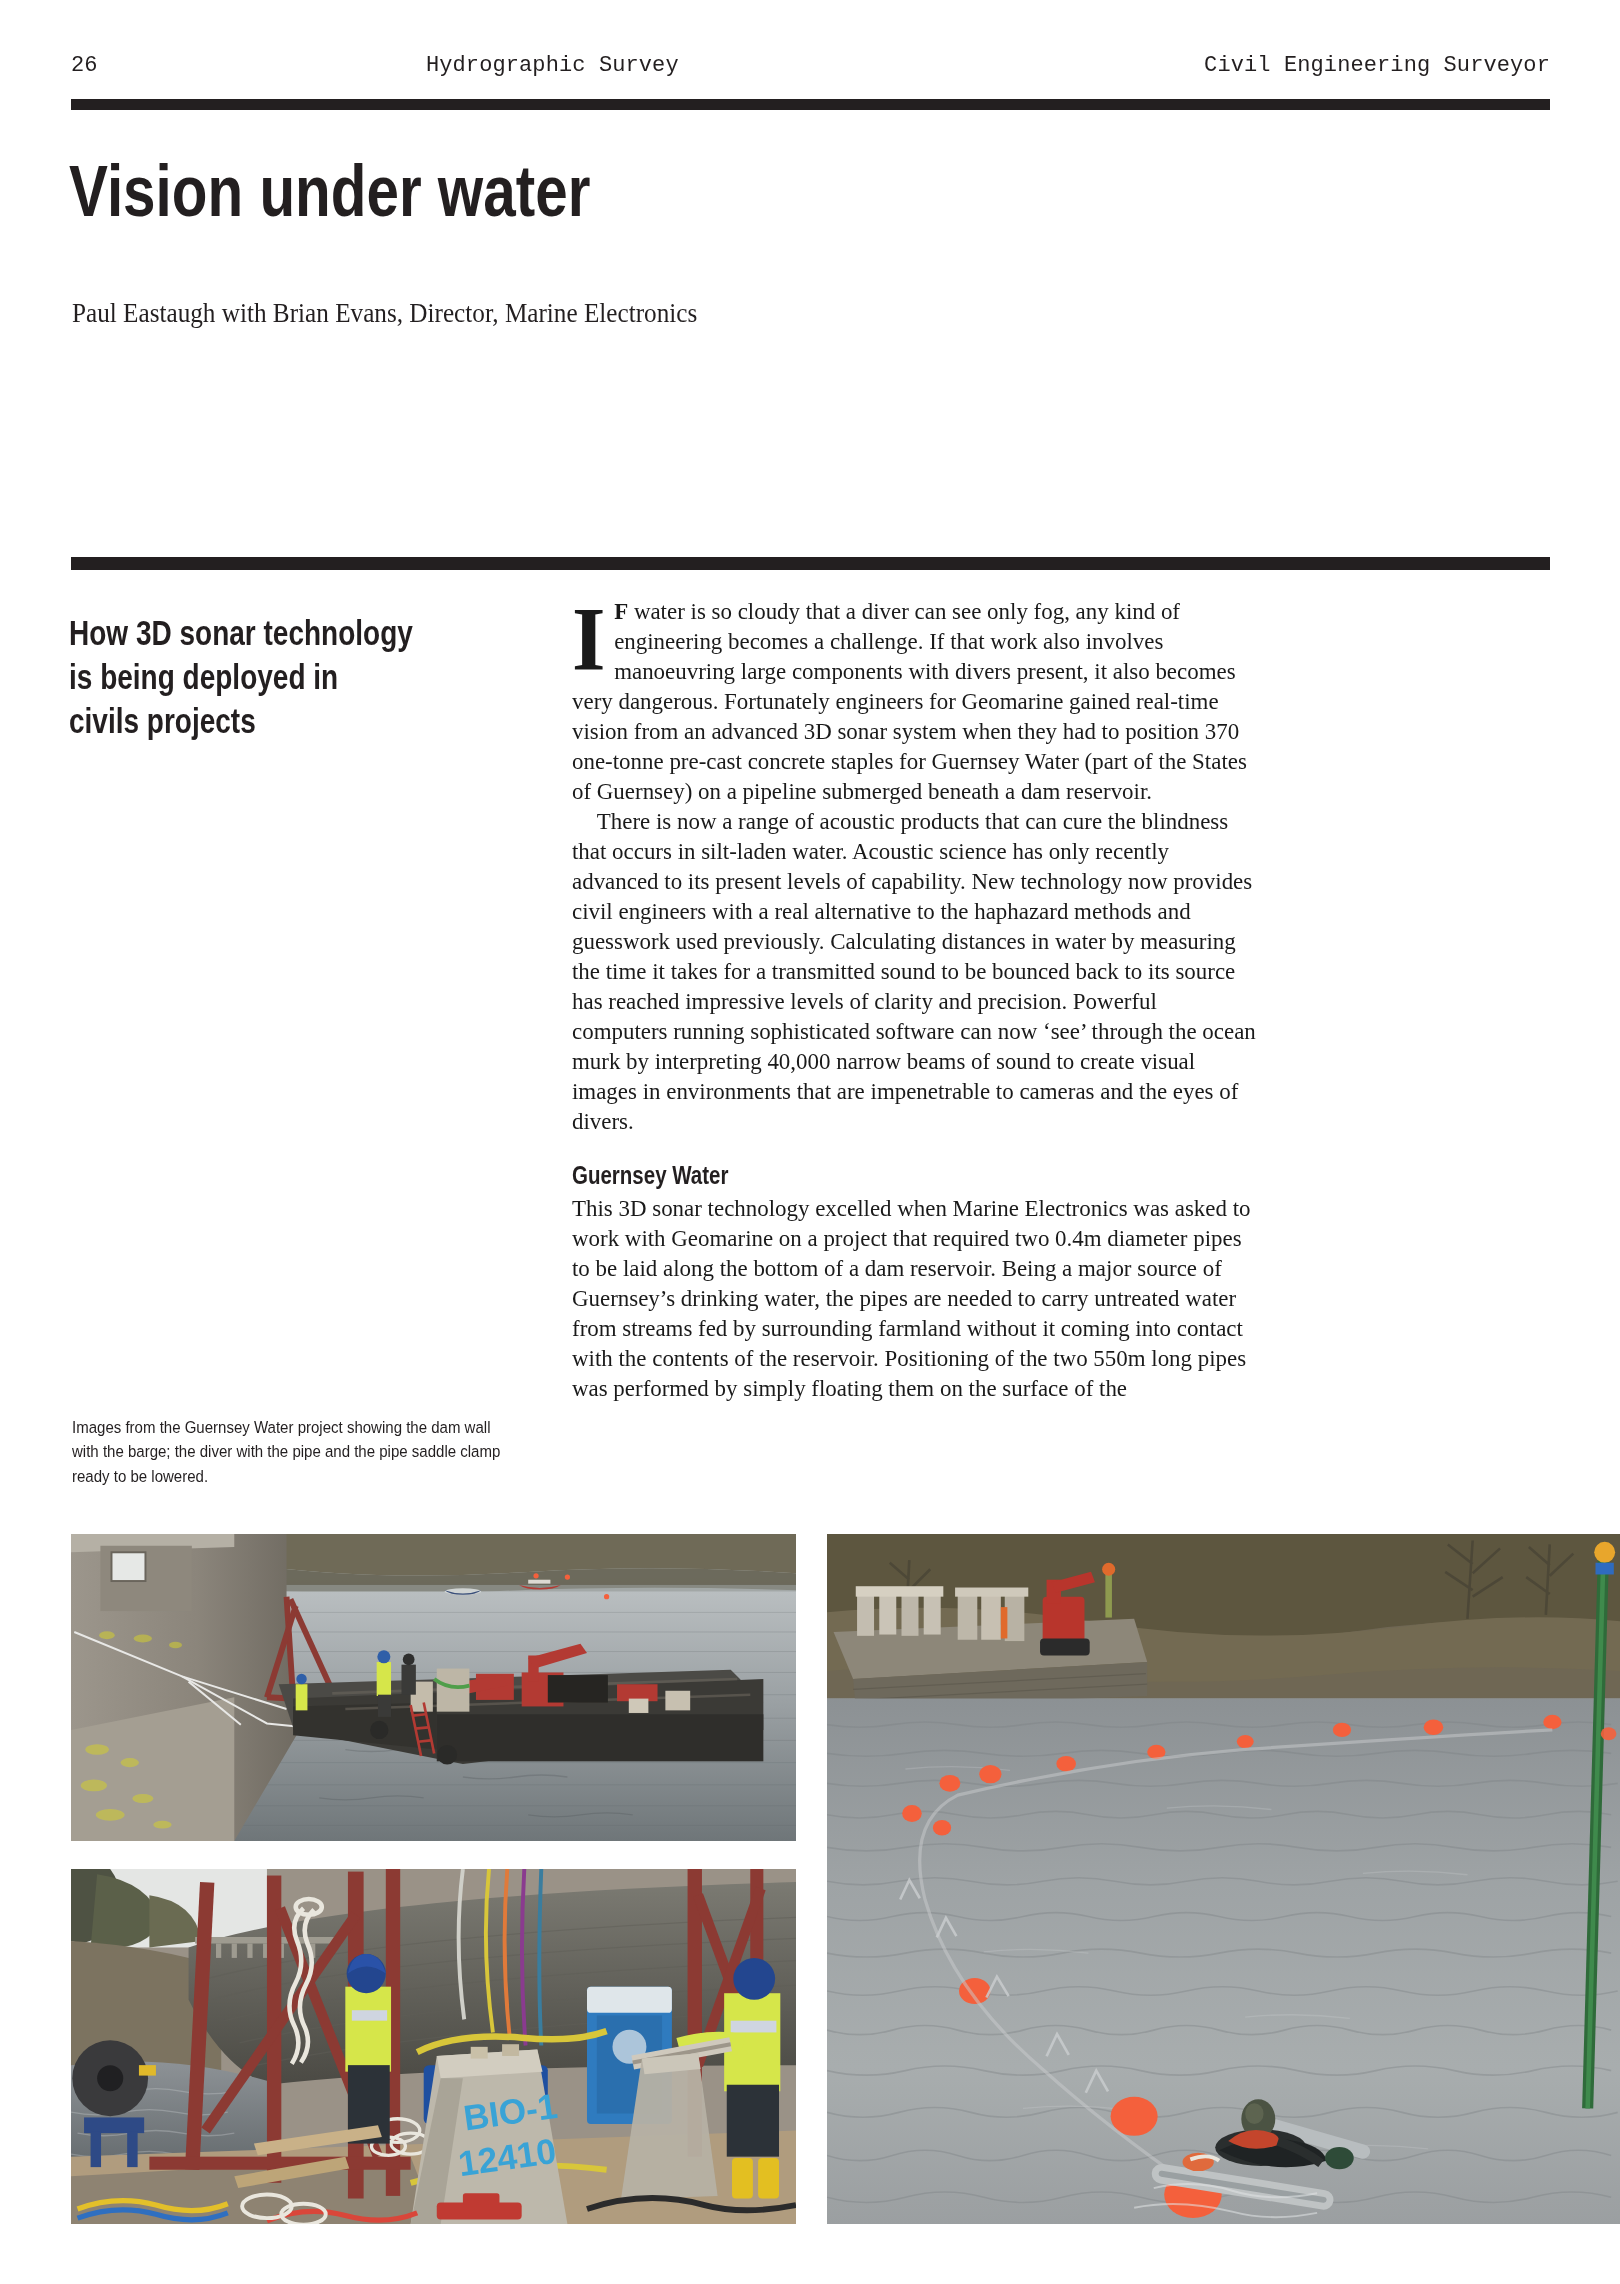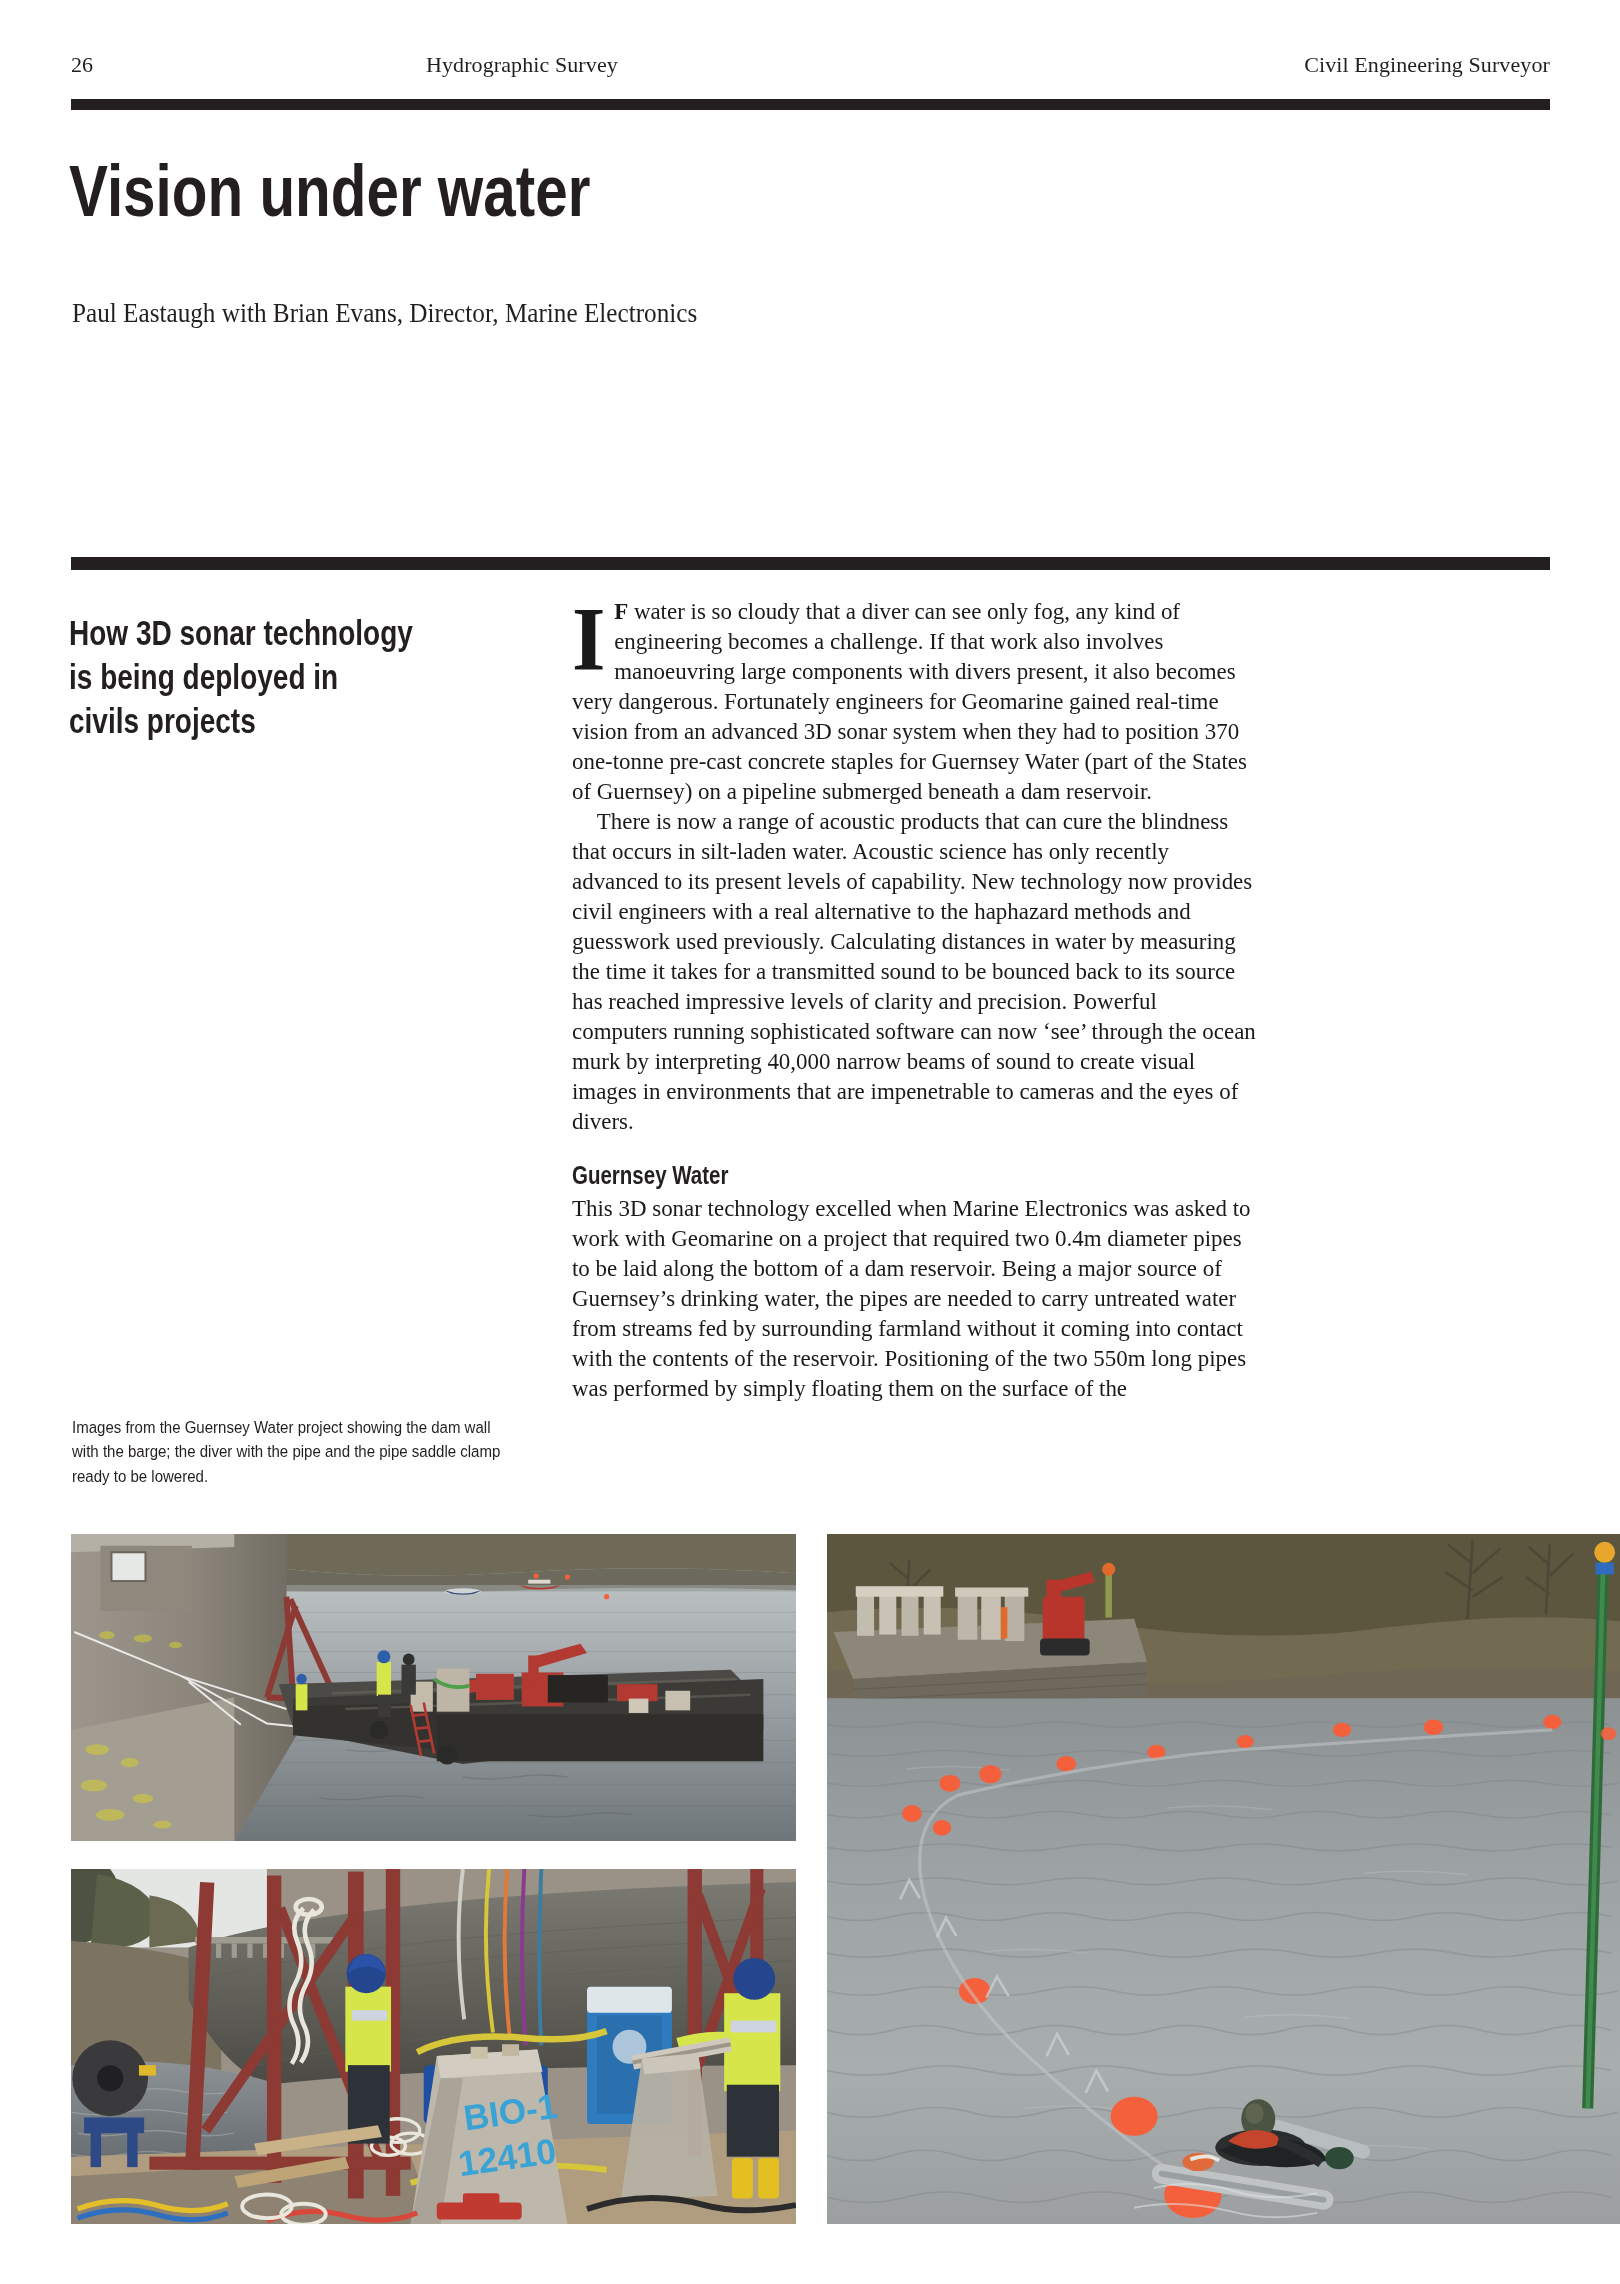--- a/index.html
+++ b/index.html
@@ -18,21 +18,21 @@
 
   
   .runhead {
     position: absolute;
     left: 71px;
     top: 48px;
     width: 1479px;
     height: 34px;
     display: flex;
     align-items: center;
-    font-family: Liberation Serif, serif;
+    font-family: Liberation Mono, monospace;
     font-size: 22px;
     color: #231f20;
     letter-spacing: 0.1px;
   }
   .runhead .folio { width: 24%; text-align: left; }
   .runhead .section { width: 44%; }
   .runhead .pubtitle { width: 32%; text-align: right; }
 
   .rule-top {
     position: absolute;

